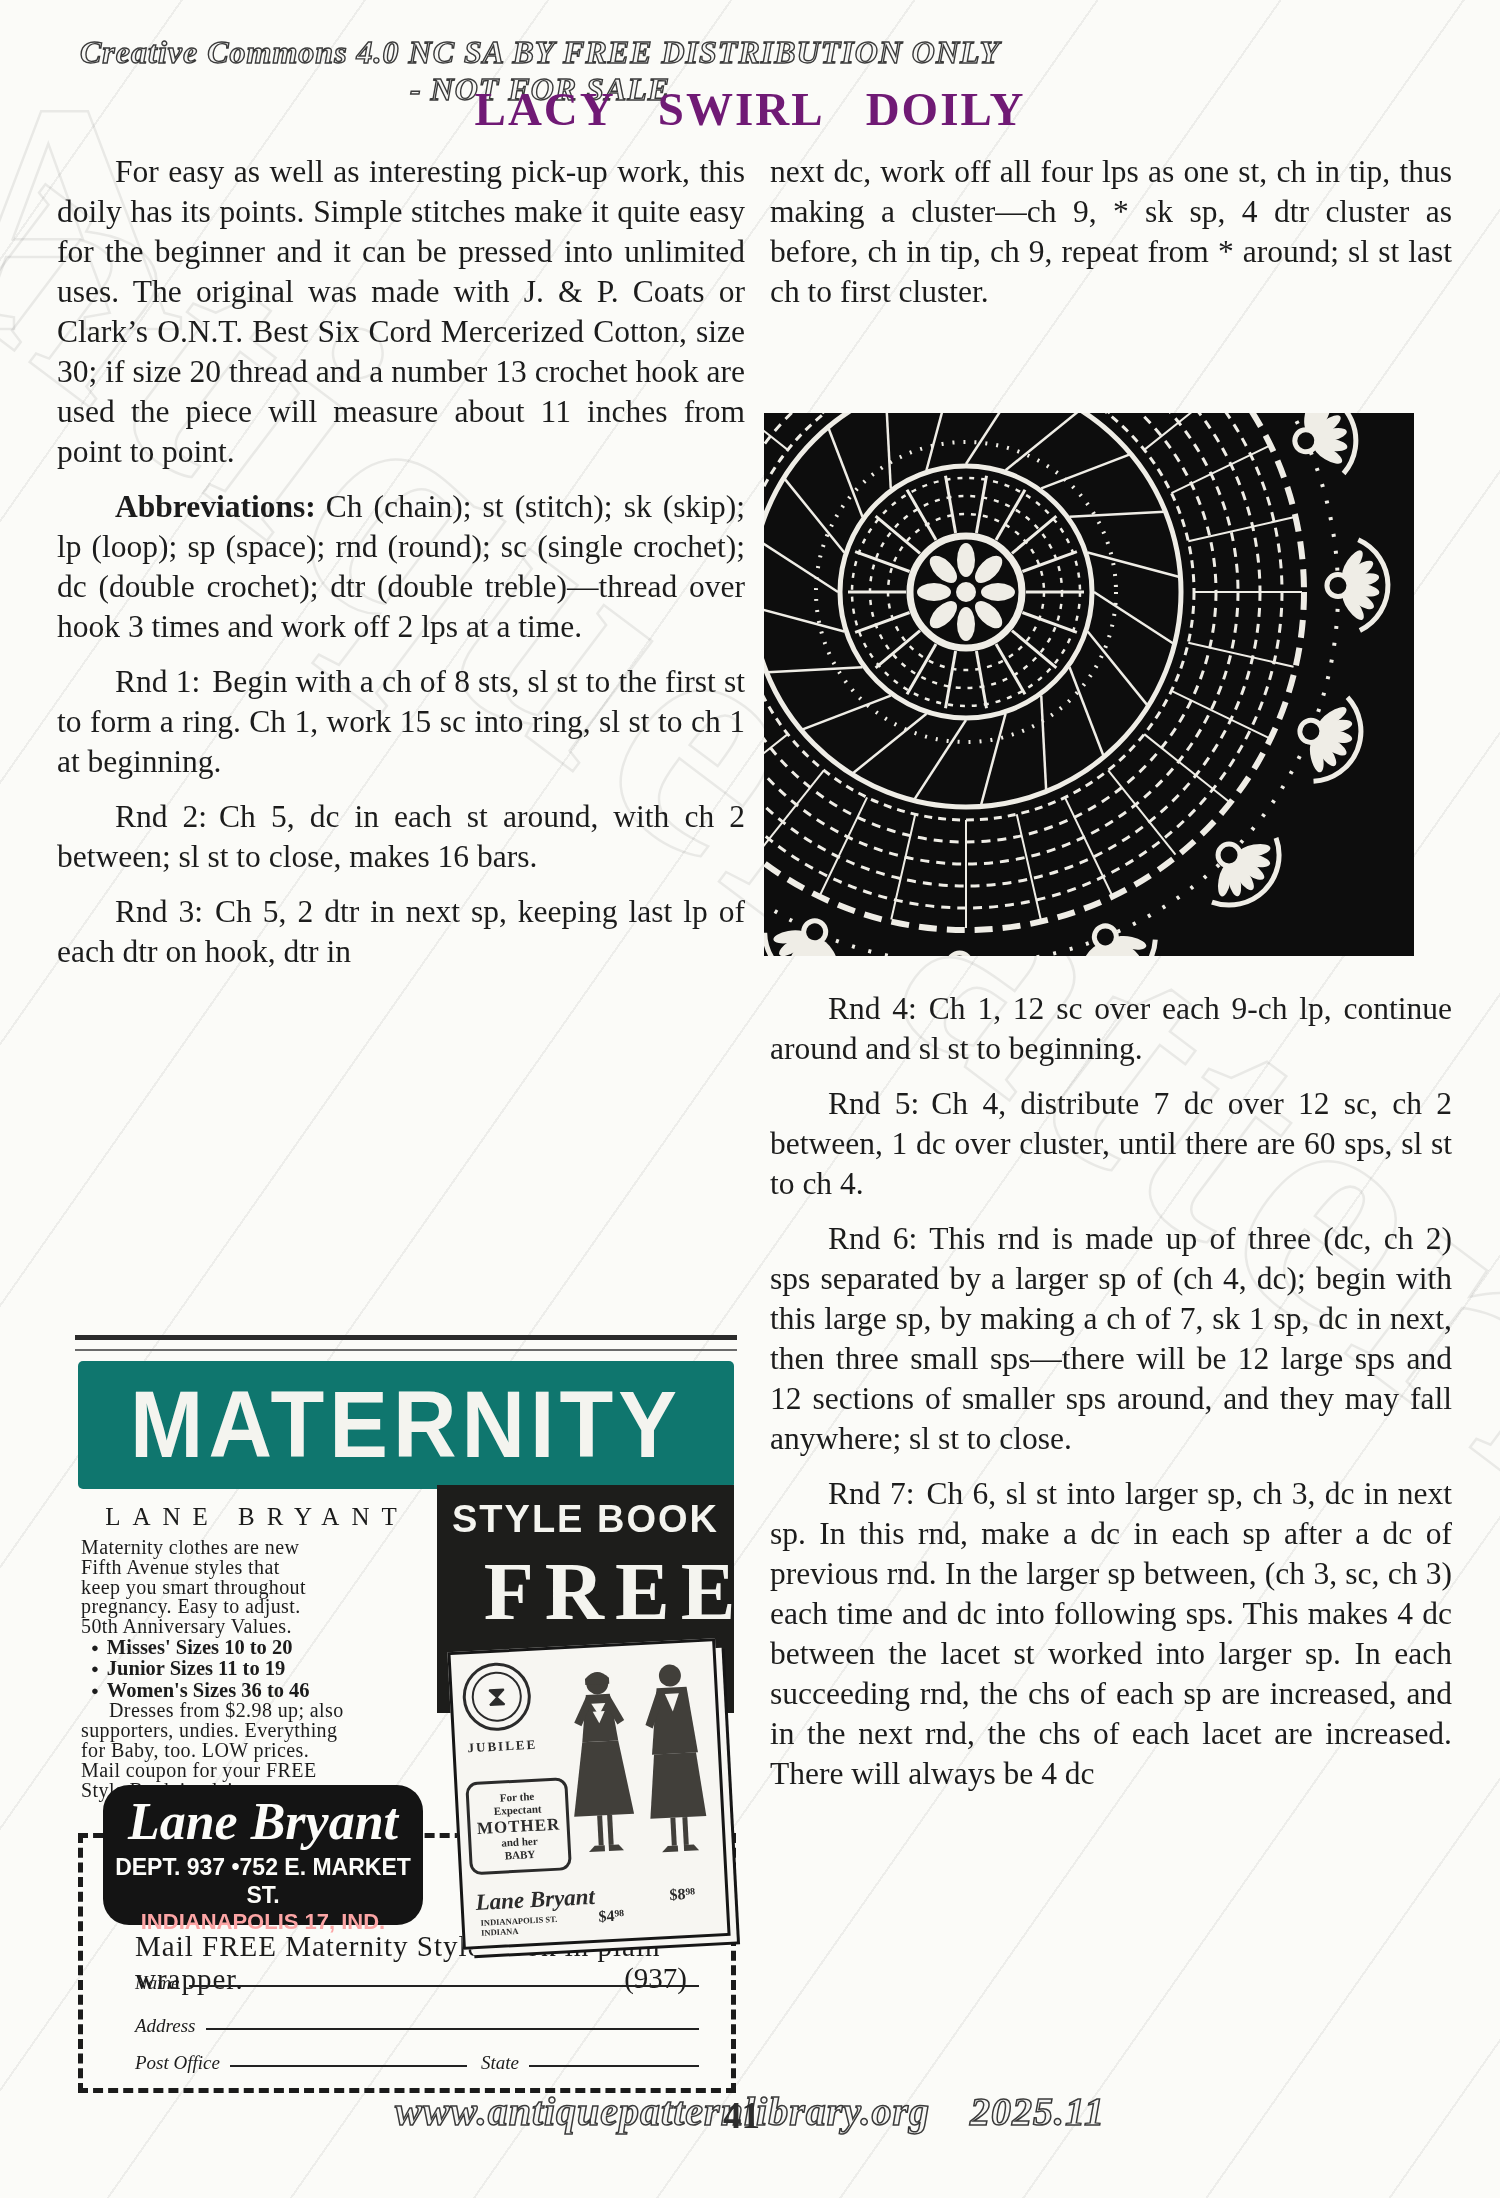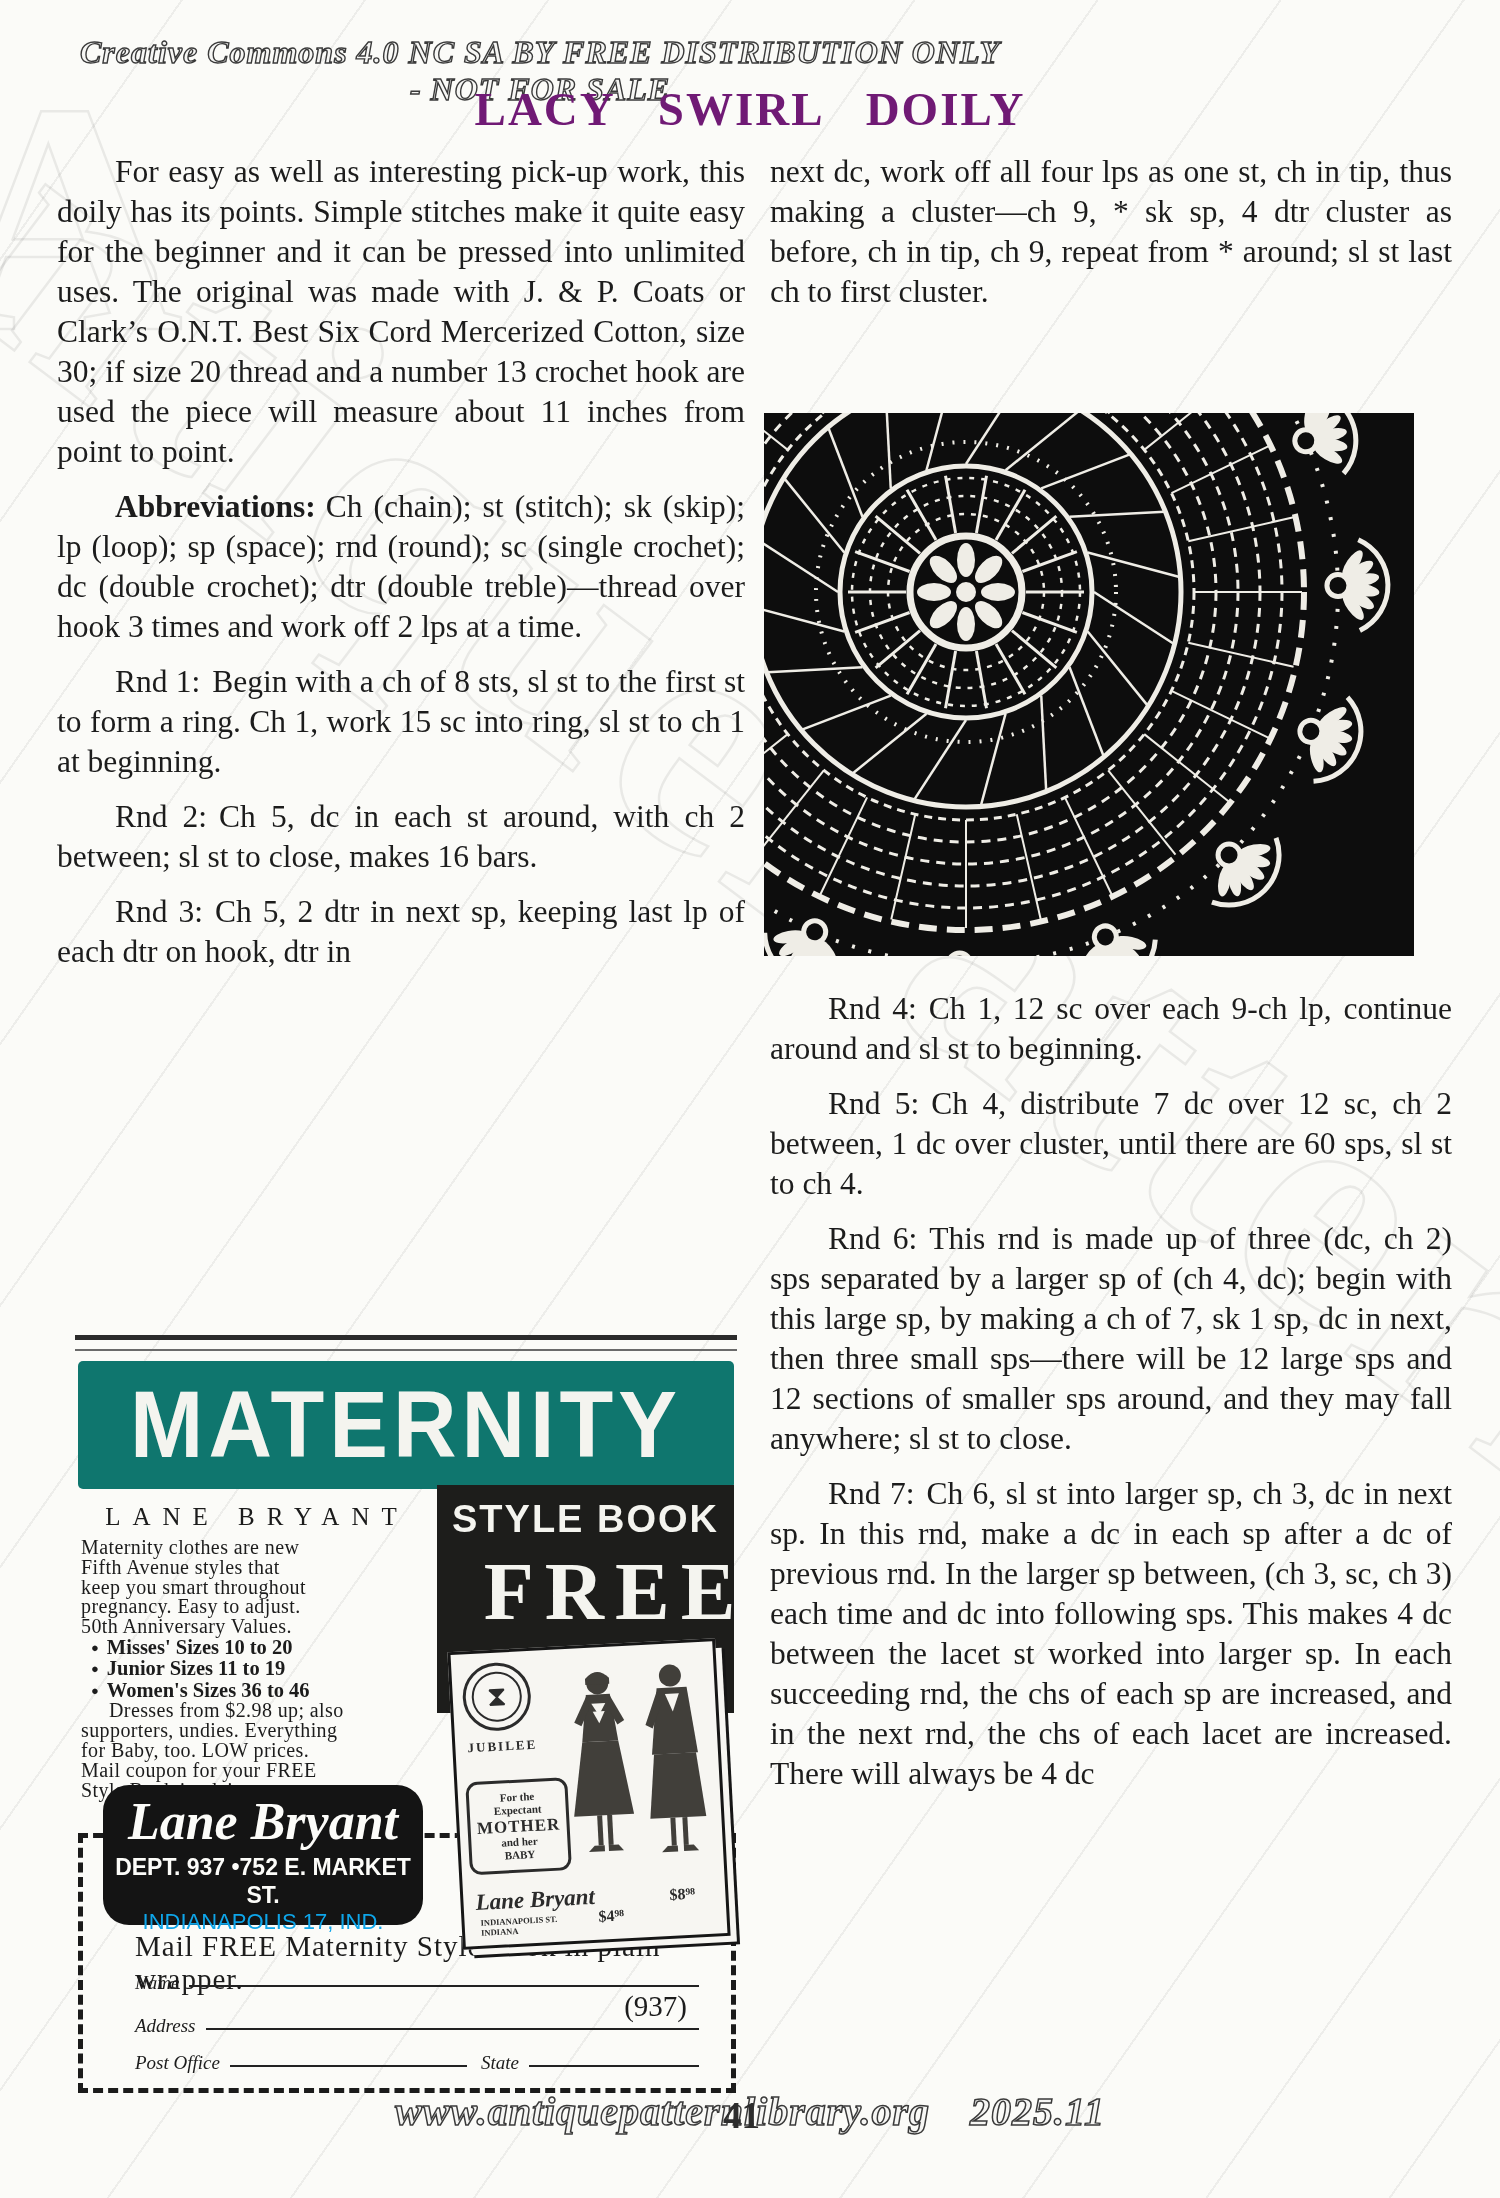--- a/index.html
+++ b/index.html
@@ -64,25 +64,25 @@
   .figs{position:absolute;left:100px;top:16px;}
   .book-script{position:absolute;left:12px;top:236px;font-style:italic;font-weight:bold;font-size:23px;color:#2b2b2b;}
   .book-city{position:absolute;left:16px;top:264px;font-size:8.5px;font-weight:bold;line-height:10px;color:#2b2b2b;}
   .price{position:absolute;font-weight:bold;font-size:16px;color:#2b2b2b;}
   .p1{left:134px;top:260px;} .p2{left:206px;top:242px;}
   
   .lane-box{position:absolute;left:28px;top:450px;width:320px;height:140px;background:#141414;border-radius:26px;
     text-align:center;z-index:4;}
   .lane-script{font-style:italic;font-weight:bold;font-size:52px;line-height:62px;color:#fcfcf9;margin-top:6px;}
   .lane-dept{font-family:"Liberation Sans","DejaVu Sans",sans-serif;font-weight:bold;font-size:23px;line-height:28px;color:#fcfcf9;}
-  .lane-city{font-family:"Liberation Sans","DejaVu Sans",sans-serif;font-weight:normal;font-size:22px;color:#0ea5e9;}
+  .lane-city{font-family:"Liberation Sans","DejaVu Sans",sans-serif;font-weight:bold;font-size:22px;color:#fca5a5;}
   
   .coupon{position:absolute;left:3px;top:498px;width:648px;height:250px;border:5px dashed #1b1b1b;z-index:2;}
   .coupon-line1{position:absolute;left:52px;top:92px;font-size:29px;letter-spacing:1px;}
-  .coupon-code{position:absolute;right:44px;top:124px;font-size:29px;margin-top:28px;}
+  .coupon-code{position:absolute;right:44px;top:124px;font-size:29px;}
   .crow{position:absolute;left:52px;right:32px;display:flex;align-items:flex-end;}
   .crow-1{top:134px;} .crow-2{top:177px;} .crow-3{top:214px;}
   .clabel{font-style:italic;font-size:19px;white-space:nowrap;}
   .state{margin-left:14px;}
   .rule{flex:1;border-bottom:2.5px solid #222;margin:0 0 7px 10px;height:1px;}
   .rule-state{flex:0 0 170px;}
   
   .footer{position:absolute;left:0;right:0;top:2088px;text-align:center;z-index:1;
     font-style:italic;font-weight:bold;font-size:40px;letter-spacing:1px;
     color:#f6f6f4;-webkit-text-stroke:1.5px #3a3a3a;}

